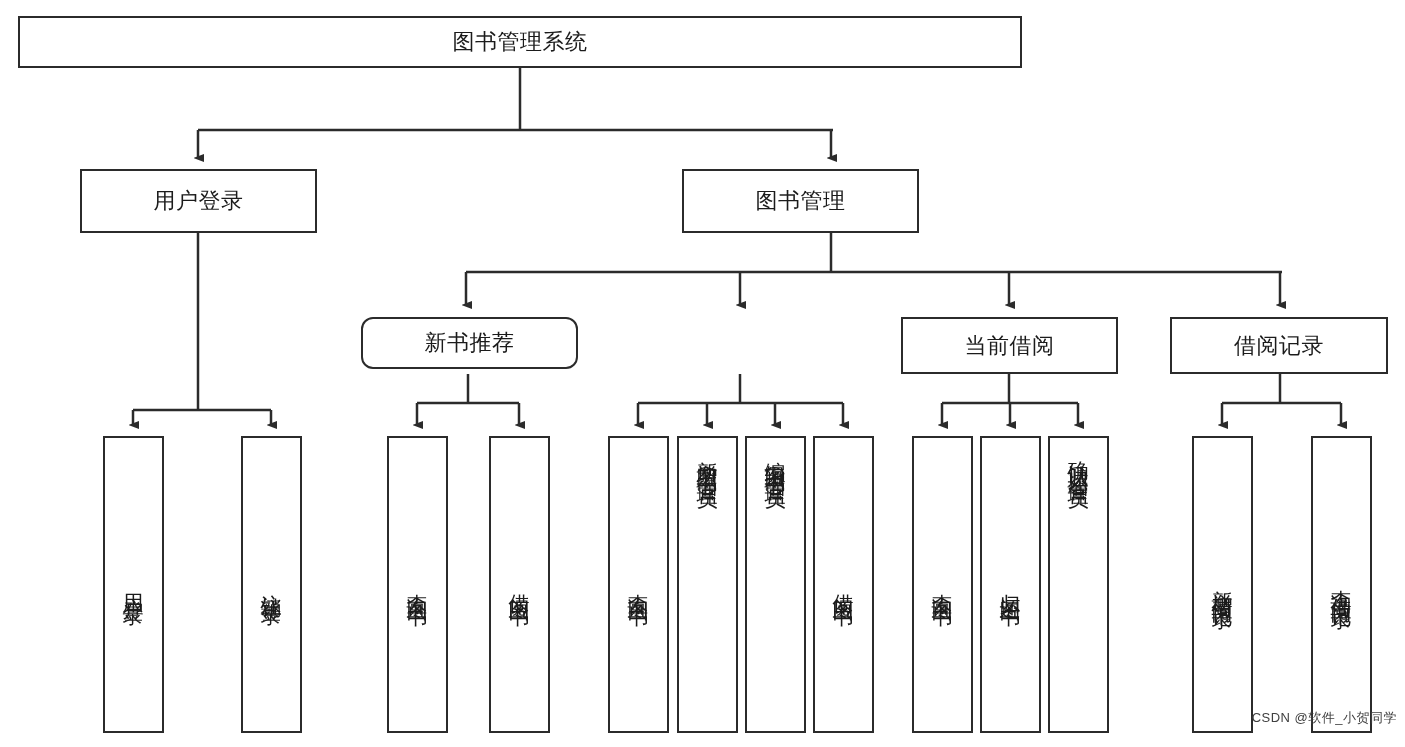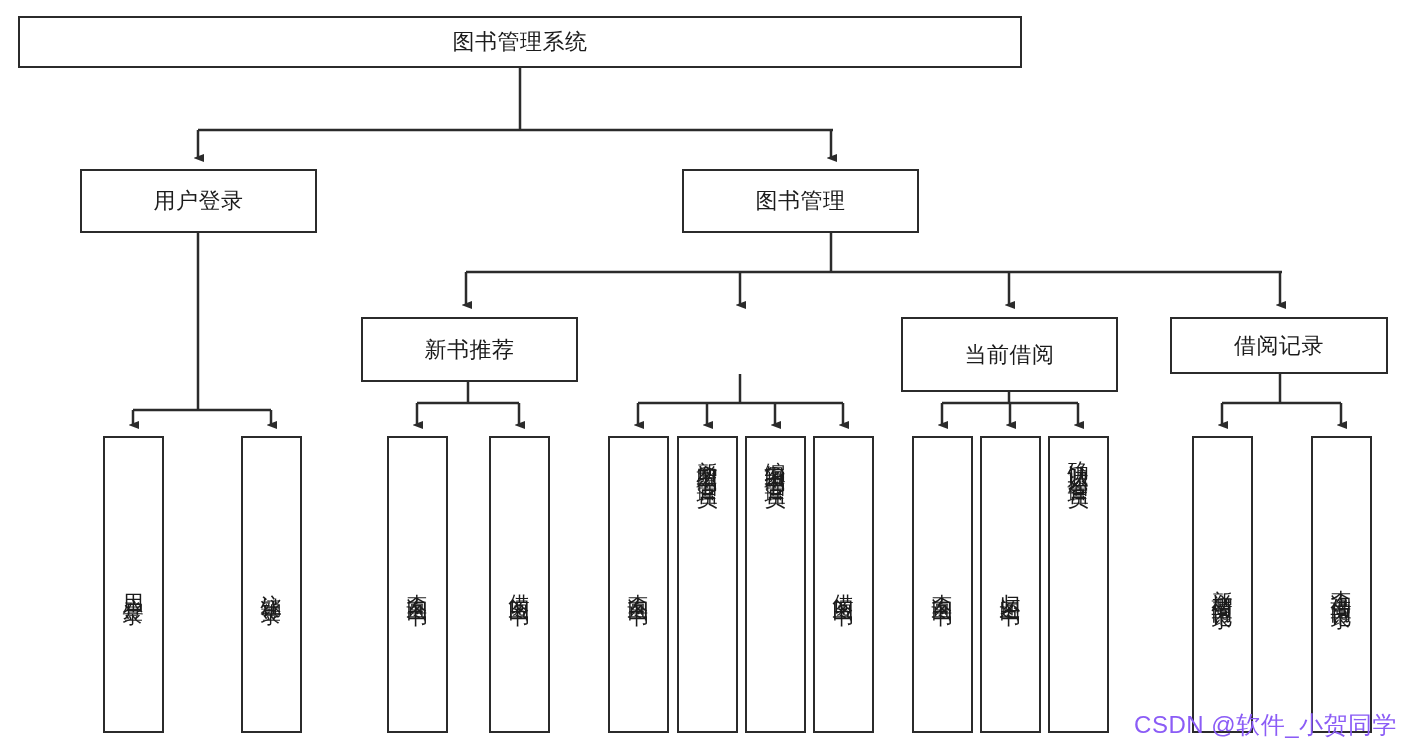--- a/index.html
+++ b/index.html
@@ -63,23 +63,23 @@
     align-items: center;
     justify-content: center;
   }
   .leaf-inner.topalign {
     align-items: flex-start;
     padding-top: 6px;
   }
   #watermark {
     position: absolute;
     right: 8px;
-    bottom: 6px;
-    font-size: 24px;
-    color: #8b5cf6;
+    bottom: 20px;
+    font-size: 13px;
+    color: #404040;
     white-space: nowrap;
     letter-spacing: 0.5px;
     pointer-events: none;
   }
 </style>
 </head>
 <body>
 
 <div id="diagram-root">
 
@@ -142,26 +142,26 @@
   </div>
 
   <div class="node-box" style="left:80px; top:169px; width:237px; height:64px;">
     <span class="node-label-h">用户登录</span>
   </div>
 
   <div class="node-box" style="left:682px; top:169px; width:237px; height:64px;">
     <span class="node-label-h">图书管理</span>
   </div>
 
-  <div class="node-box" style="left:361px; top:317px; width:217px; height:65px;">
+  <div class="node-box" style="left:361px; top:317px; width:217px; height:52px;border-radius:12px;">
     <span class="node-label-h">新书推荐</span>
   </div>
 
 
-  <div class="node-box" style="left:901px; top:317px; width:217px; height:75px;">
+  <div class="node-box" style="left:901px; top:317px; width:217px; height:57px;">
     <span class="node-label-h">当前借阅</span>
   </div>
 
   <div class="node-box" style="left:1170px; top:317px; width:218px; height:57px;justify-content:center;">
     <span class="node-label-h">借阅记录</span>
   </div>
 
   <div class="node-box leaf" style="left:103px; top:436px; width:61px; height:297px;">
     <div class="leaf-inner">
       <span class="node-label-v">用户登录</span>

